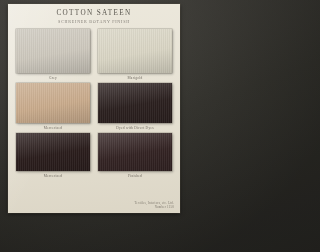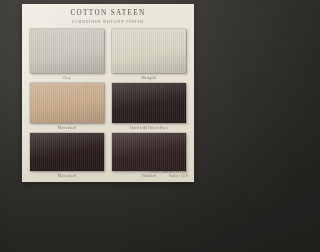--- a/index.html
+++ b/index.html
@@ -10,21 +10,21 @@
     font-family:"Liberation Serif", serif;
   }
   #card-photo{
     position:absolute;inset:0;
     background:
       radial-gradient(ellipse at 30% 20%, rgba(255,255,255,0.05) 0%, rgba(0,0,0,0.28) 78%),
       linear-gradient(160deg,#46443f 0%,#36352f 48%,#2c2b27 100%);
   }
   #sample-card{
     position:absolute;
-    left:22px;top:4px;width:172px;height:178px;
+    left:8px;top:4px;width:172px;height:209px;
     background:
       linear-gradient(118deg, rgba(255,255,255,0.30) 0%, rgba(255,255,255,0) 42%),
       linear-gradient(176deg,#ece8dc 0%,#e6e1d3 52%,#dcd6c6 100%);
     box-shadow:0 1px 4px rgba(0,0,0,0.55), 0 0 0 0.5px rgba(120,112,95,0.45);
   }
   #card-inner{position:absolute;inset:0;padding:0;}
 
   
   #heading-block{
     position:absolute;left:0;right:0;top:5px;text-align:center;

